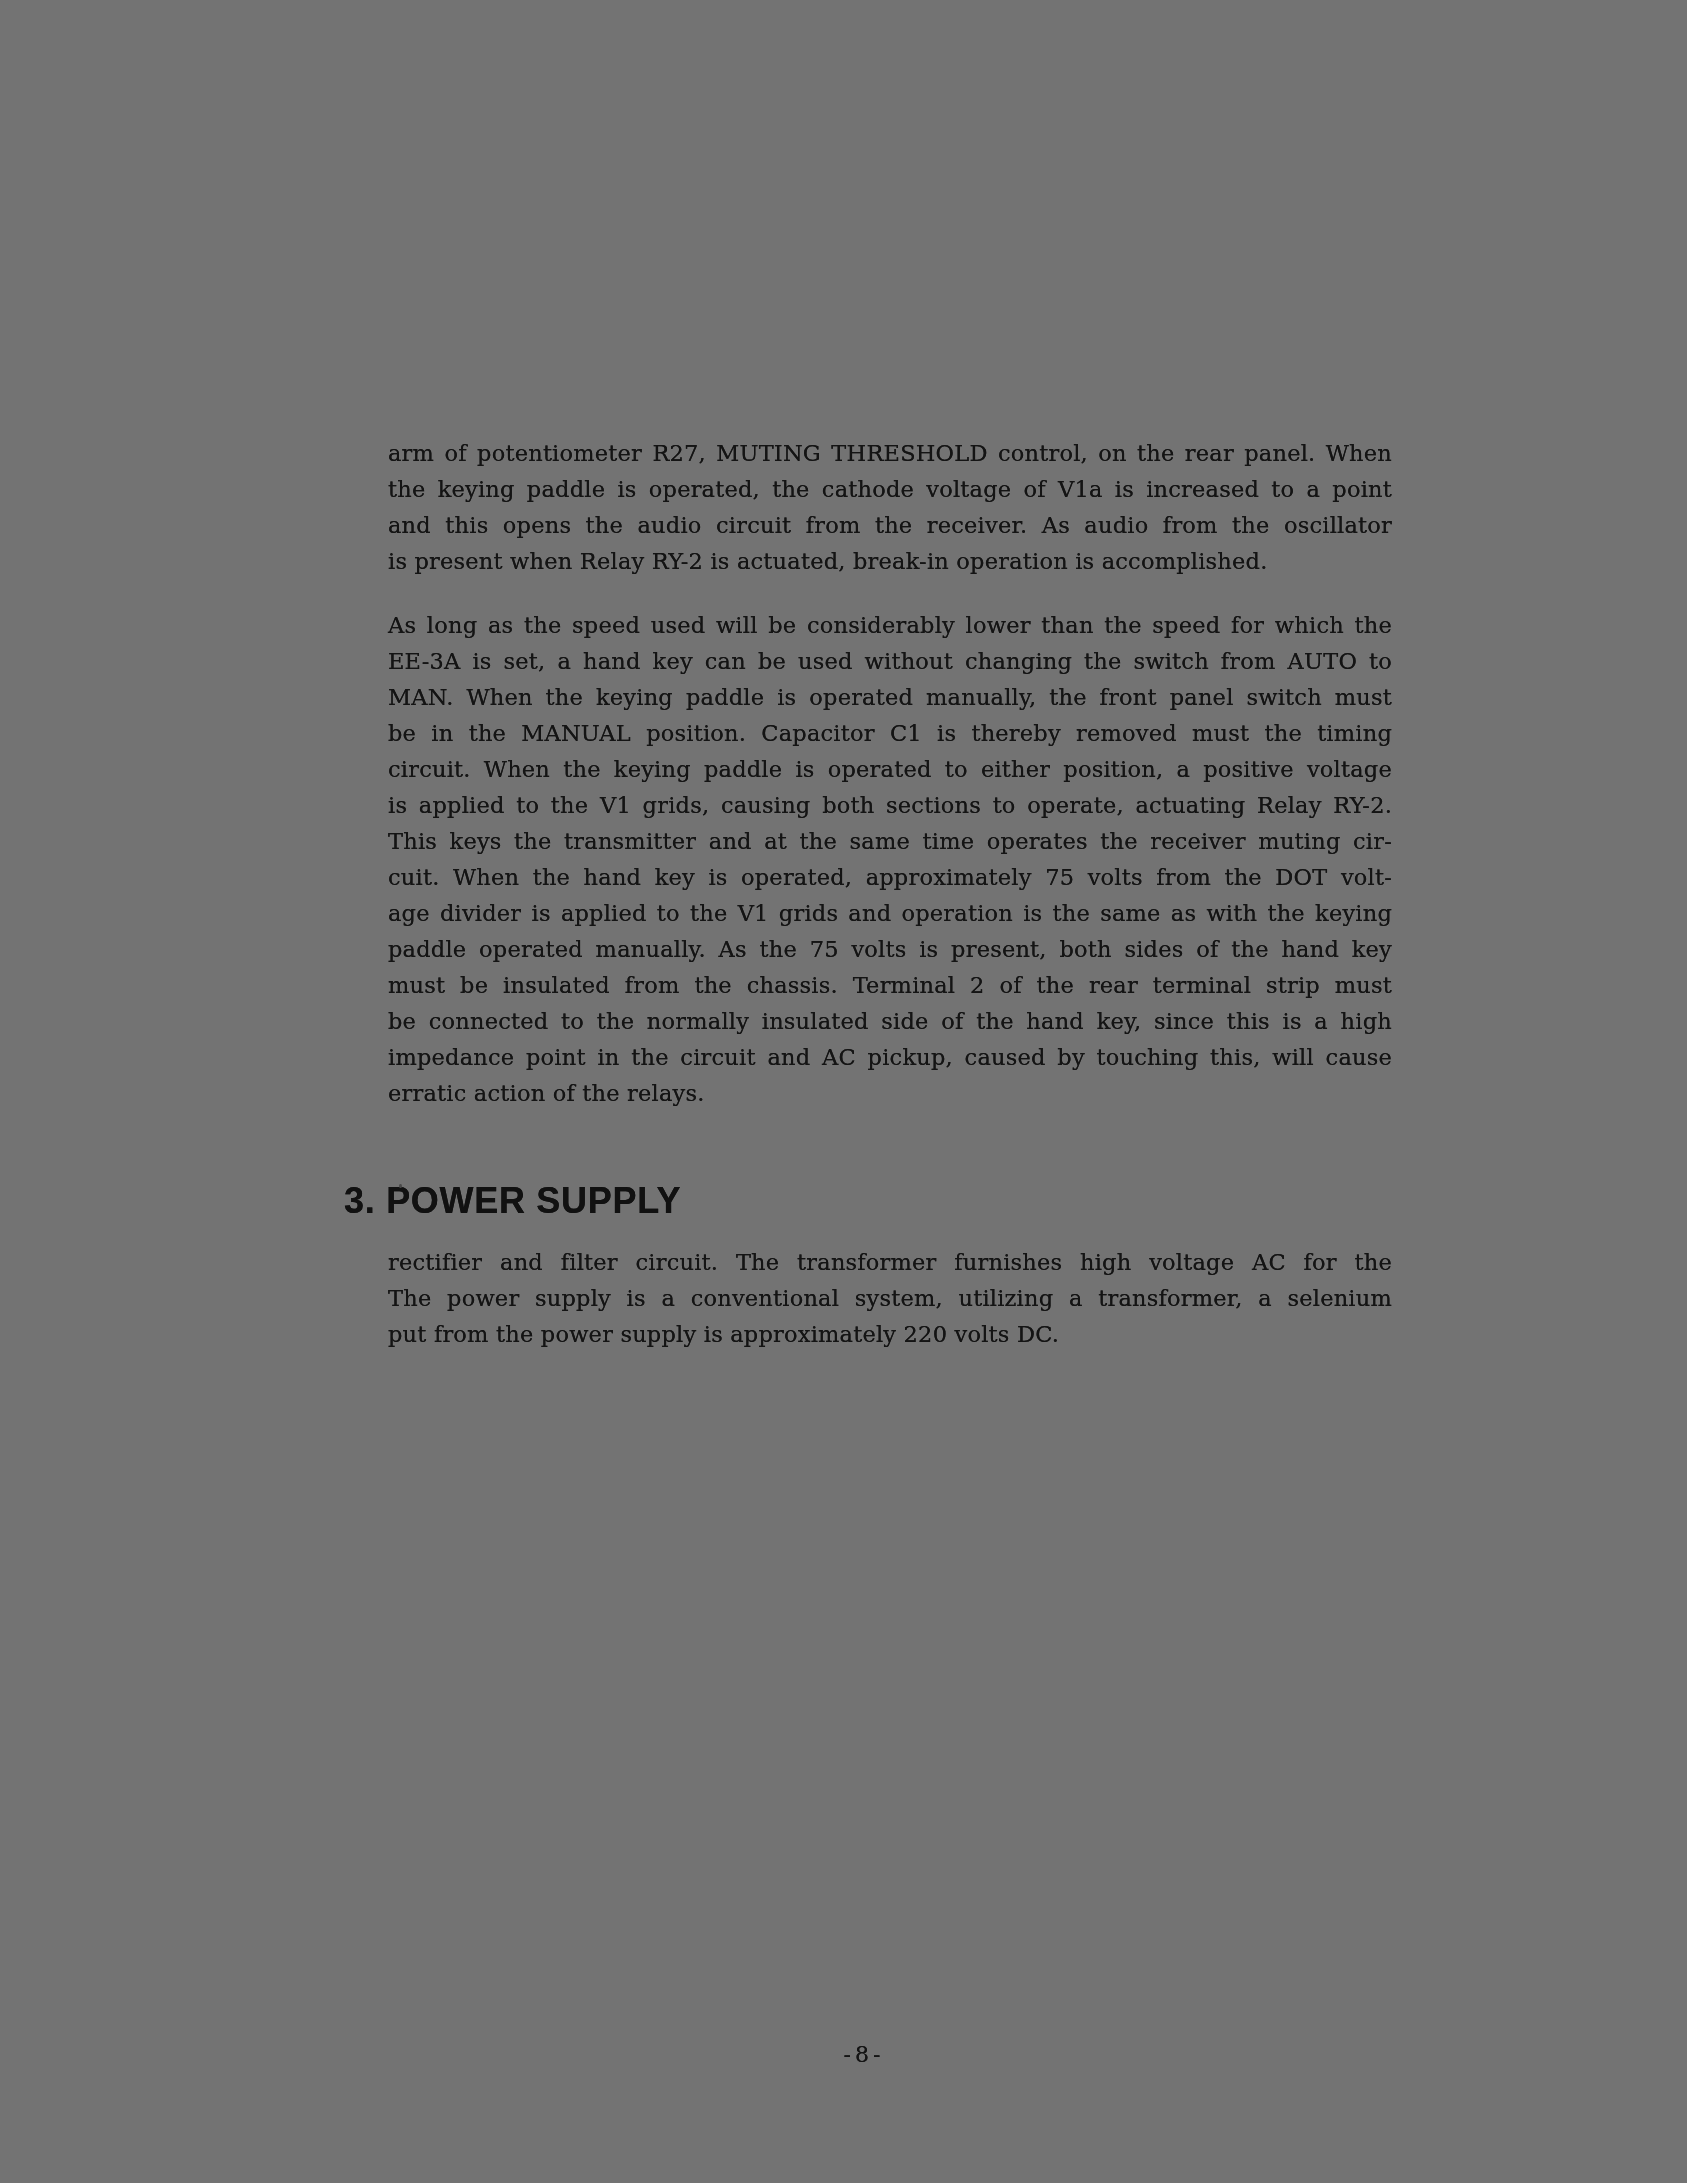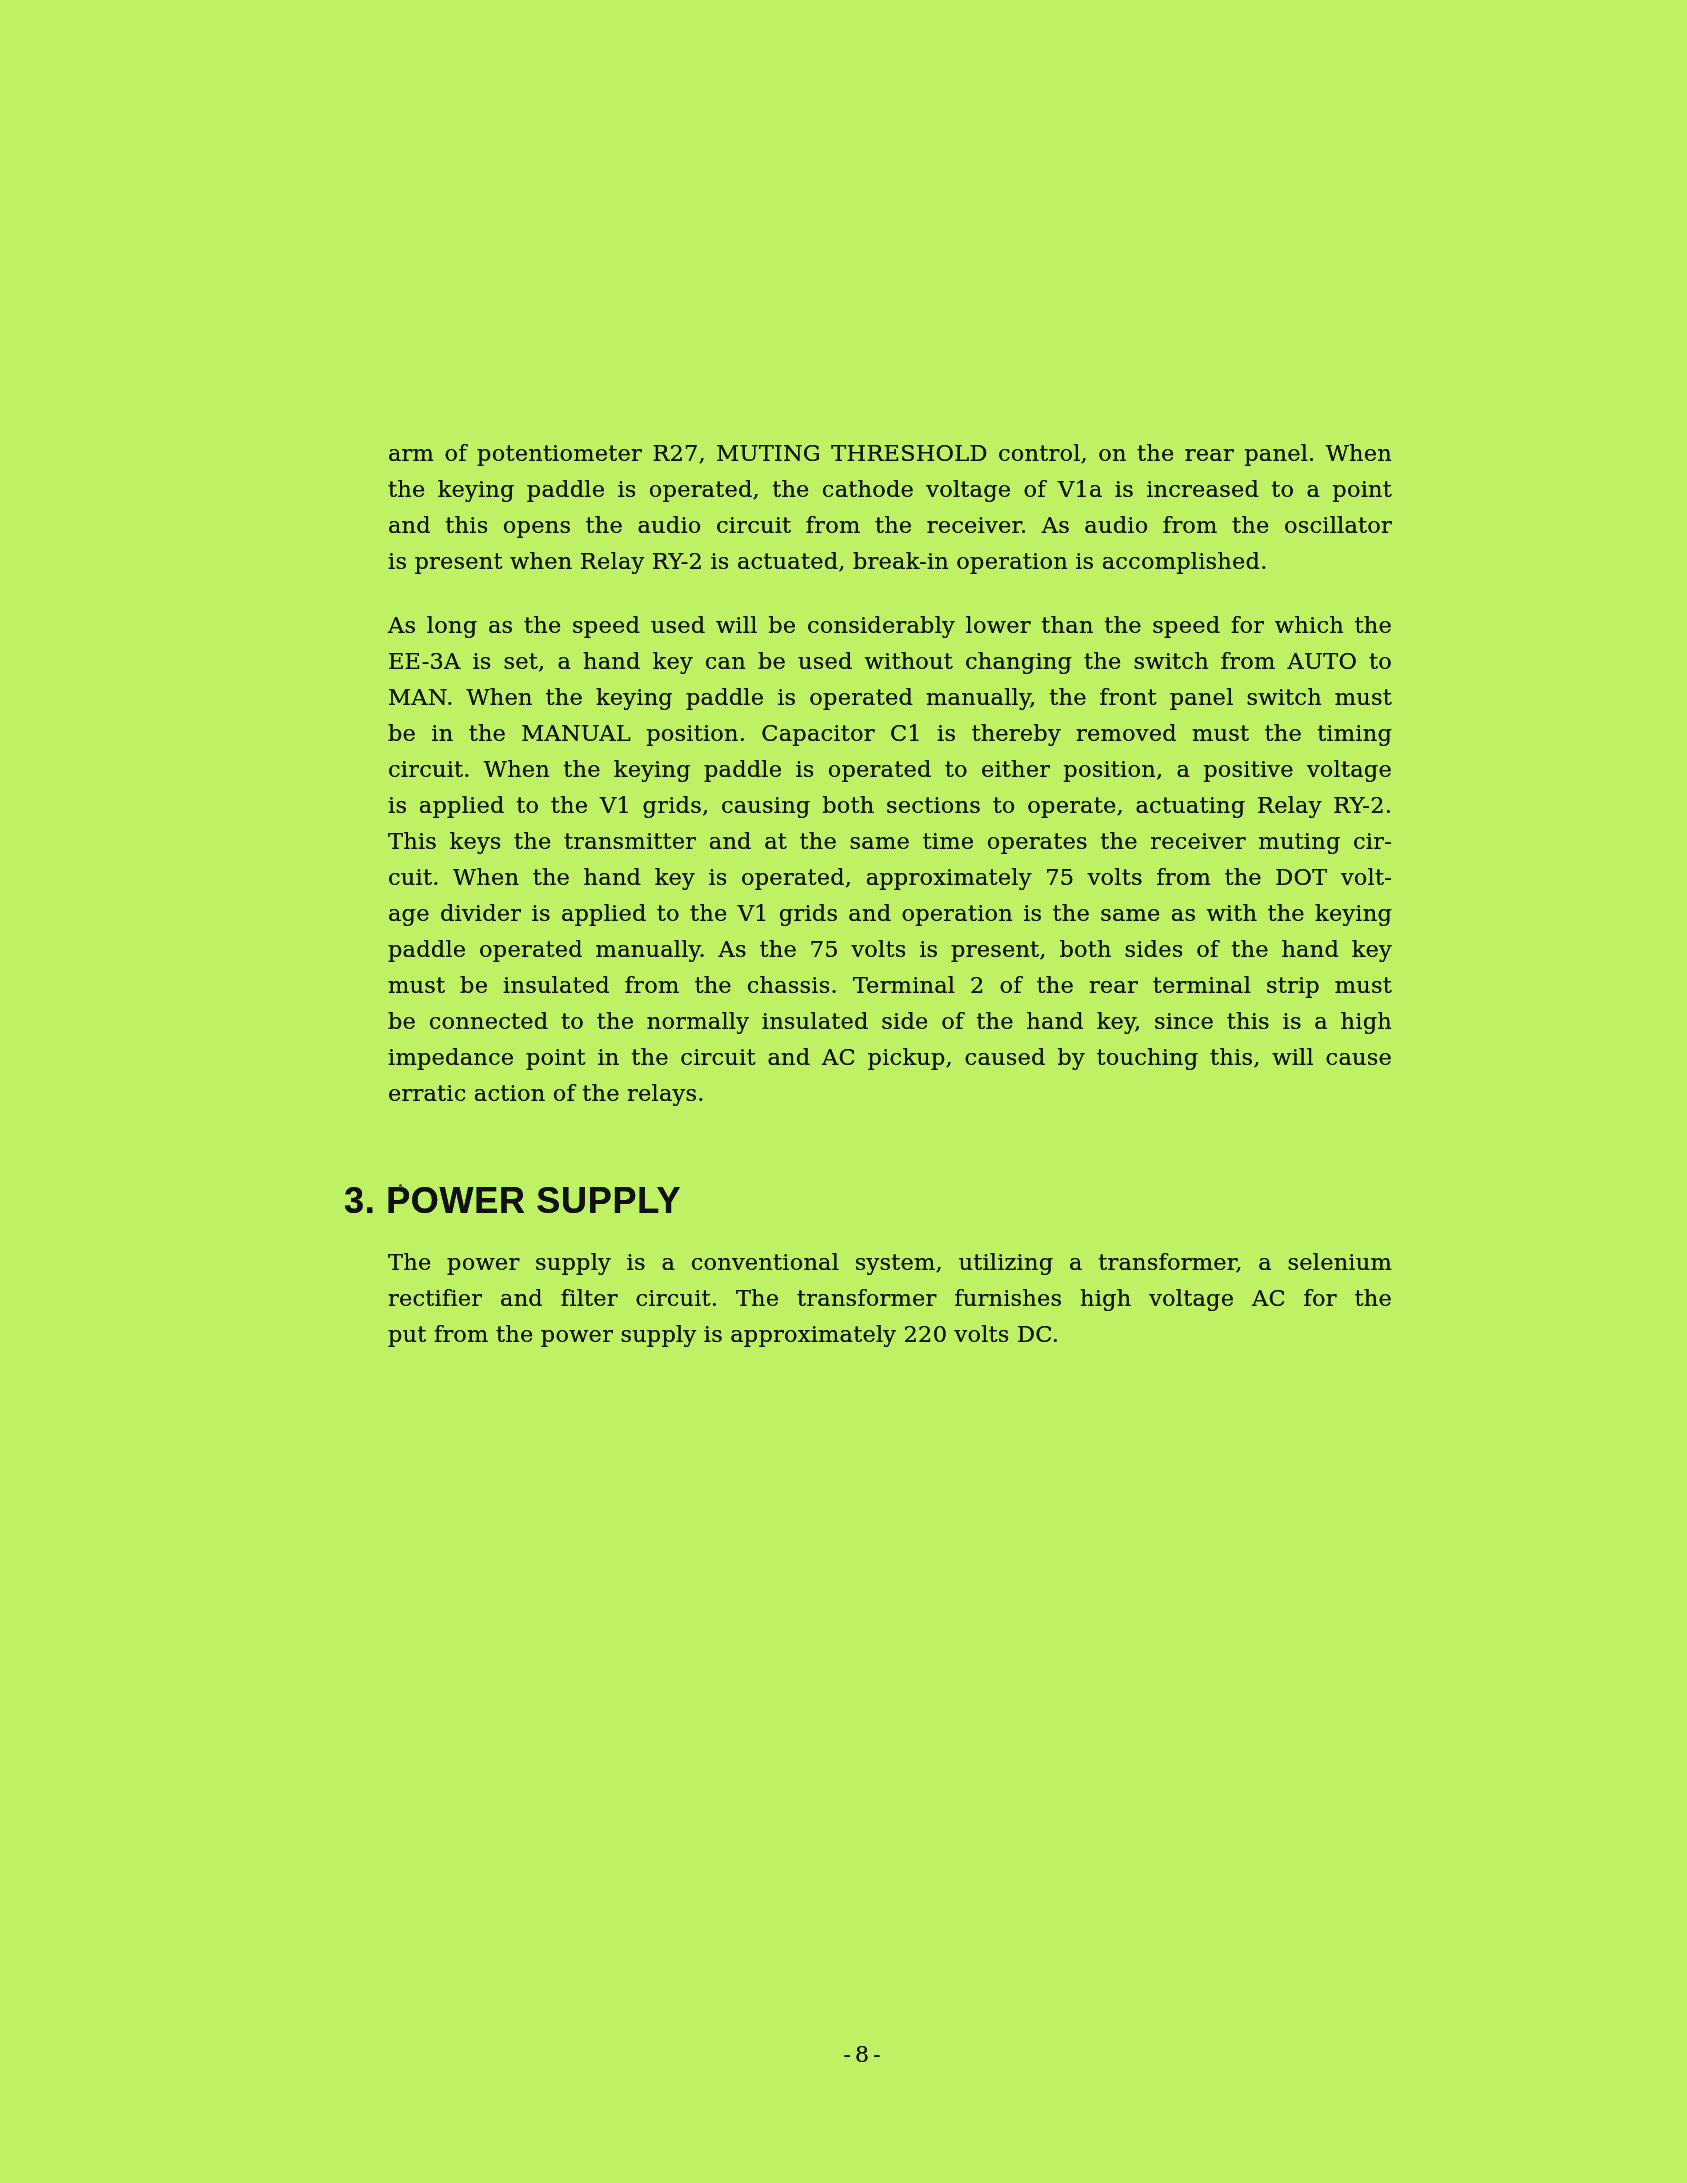--- a/index.html
+++ b/index.html
@@ -4,21 +4,21 @@
 <style>
   html, body {
     margin: 0;
     padding: 0;
     background: #ffffff;
   }
   .page {
     position: relative;
     width: 1687px;
     height: 2183px;
-    background: #bef264;
+    background: #737373;
     overflow: hidden;
     font-family: "DejaVu Serif", serif;
     color: #141414;
   }
   .text-block {
     position: absolute;
     left: 388px;
     top: 435px;
     width: 1004px;
     font-size: 22.5px;
@@ -89,22 +89,22 @@
         <div class="line">cuit.  When the hand key is operated, approximately 75 volts from the DOT volt-</div>
         <div class="line">age divider is applied to the V1 grids and operation is the same as with the keying</div>
         <div class="line">paddle operated manually.  As the 75 volts is present, both sides of the hand key</div>
         <div class="line">must be insulated from the chassis.  Terminal 2 of the rear terminal strip must</div>
         <div class="line">be connected to the normally insulated side of the hand key, since this is a high</div>
         <div class="line">impedance point in the circuit and AC pickup, caused by touching this, will cause</div>
         <div class="line line-last">erratic action of the relays.</div>
       </section>
     <h2 class="section-heading">3. POWER SUPPLY</h2>
     <section class="paragraph para-3">
+        <div class="line">rectifier and filter circuit.  The transformer furnishes high voltage AC for the</div>
         <div class="line">The power supply is a conventional system, utilizing a transformer, a selenium</div>
-        <div class="line">rectifier and filter circuit.  The transformer furnishes high voltage AC for the</div>
         <div class="line line-last">put from the power supply is approximately 220 volts DC.</div>
       </section>
   </div>
 
   <div class="speck"></div>
 
   <div class="page-number">-8-</div>
 </div>
 
 

